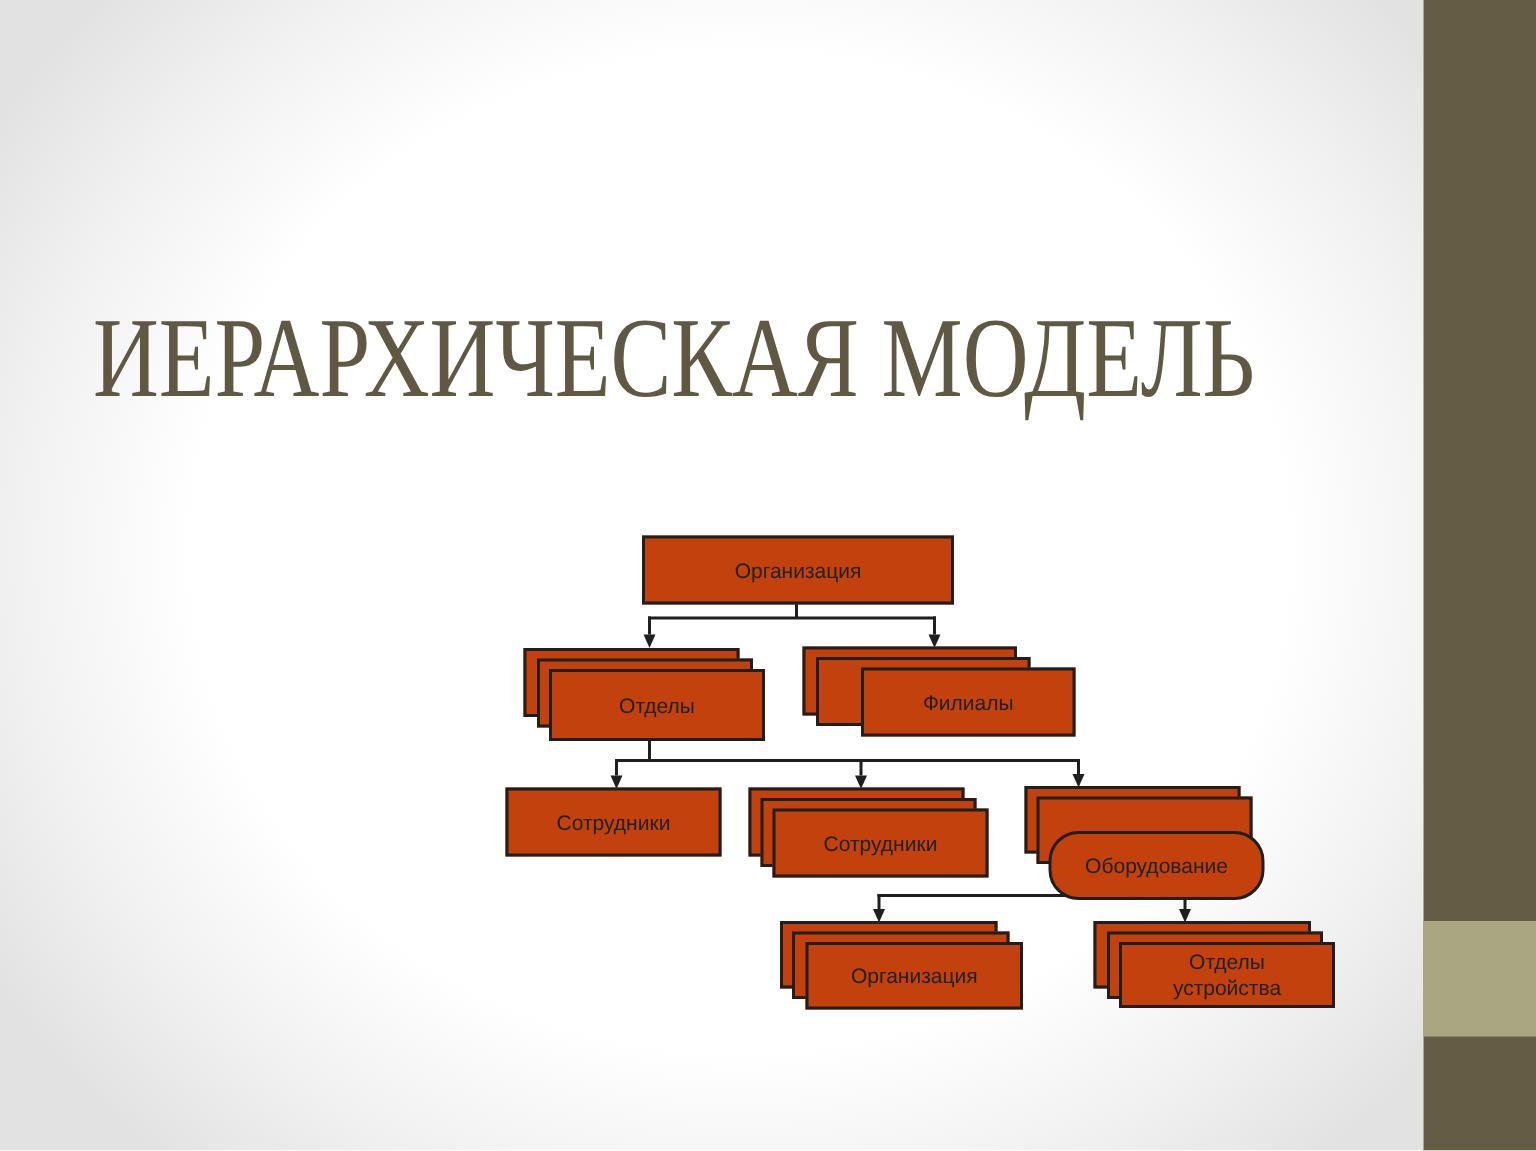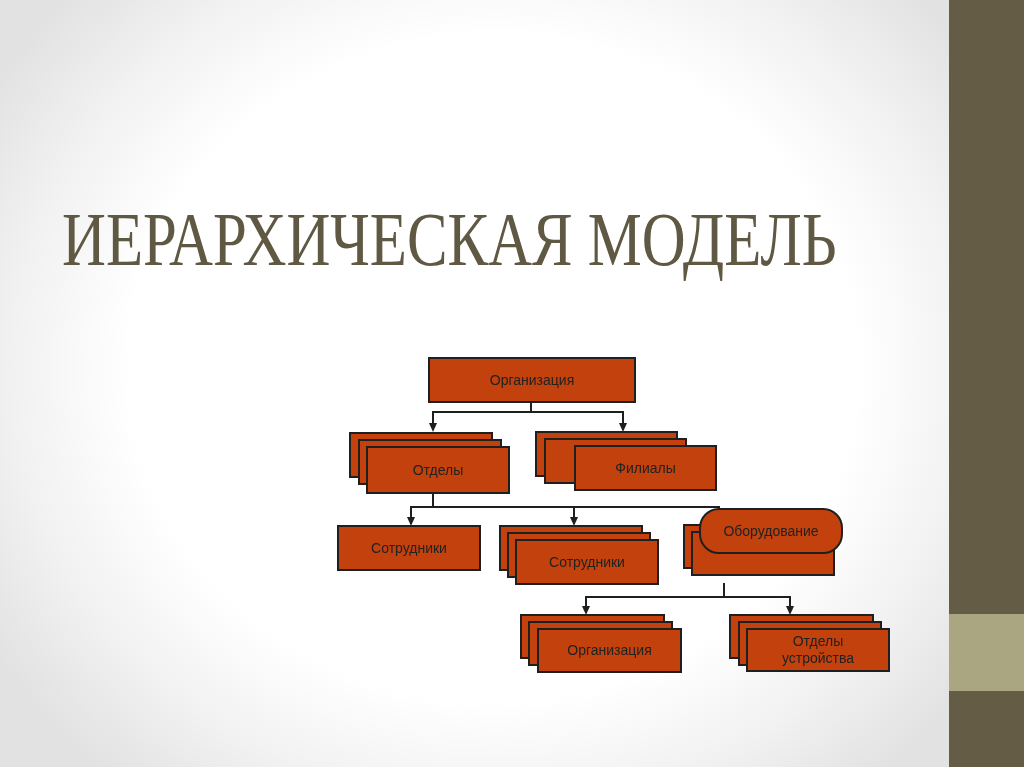--- a/index.html
+++ b/index.html
@@ -106,21 +106,21 @@
     <div>
       <div class="box layer" style="left: 499px; top: 525px; width: 144px; height: 46px;"></div>
       <div class="box layer" style="left: 507px; top: 532px; width: 144px; height: 46px;"></div>
       <div class="box" style="left: 515px; top: 539px; width: 144px; height: 46px; text-align: right;">
         <span style="white-space: pre-line;">Сотрудники</span>
       </div>
     </div>
     <div>
       <div class="box layer" style="left: 683px; top: 524px; width: 144px; height: 45px;"></div>
       <div class="box layer" style="left: 691px; top: 531px; width: 144px; height: 45px;"></div>
-      <div class="box" style="left: 699px; top: 508px; width: 144px; height: 46px; border-radius: 20px;">
+      <div class="box" style="left: 699px; top: 554px; width: 144px; height: 46px; border-radius: 20px;">
         <span style="white-space: pre-line;">Оборудование</span>
       </div>
     </div>
     <div>
       <div class="box layer" style="left: 520px; top: 614px; width: 145px; height: 45px;"></div>
       <div class="box layer" style="left: 528px; top: 621px; width: 145px; height: 45px;"></div>
       <div class="box" style="left: 537px; top: 628px; width: 145px; height: 45px;">
         <span style="white-space: pre-line;">Организация</span>
       </div>
     </div>

